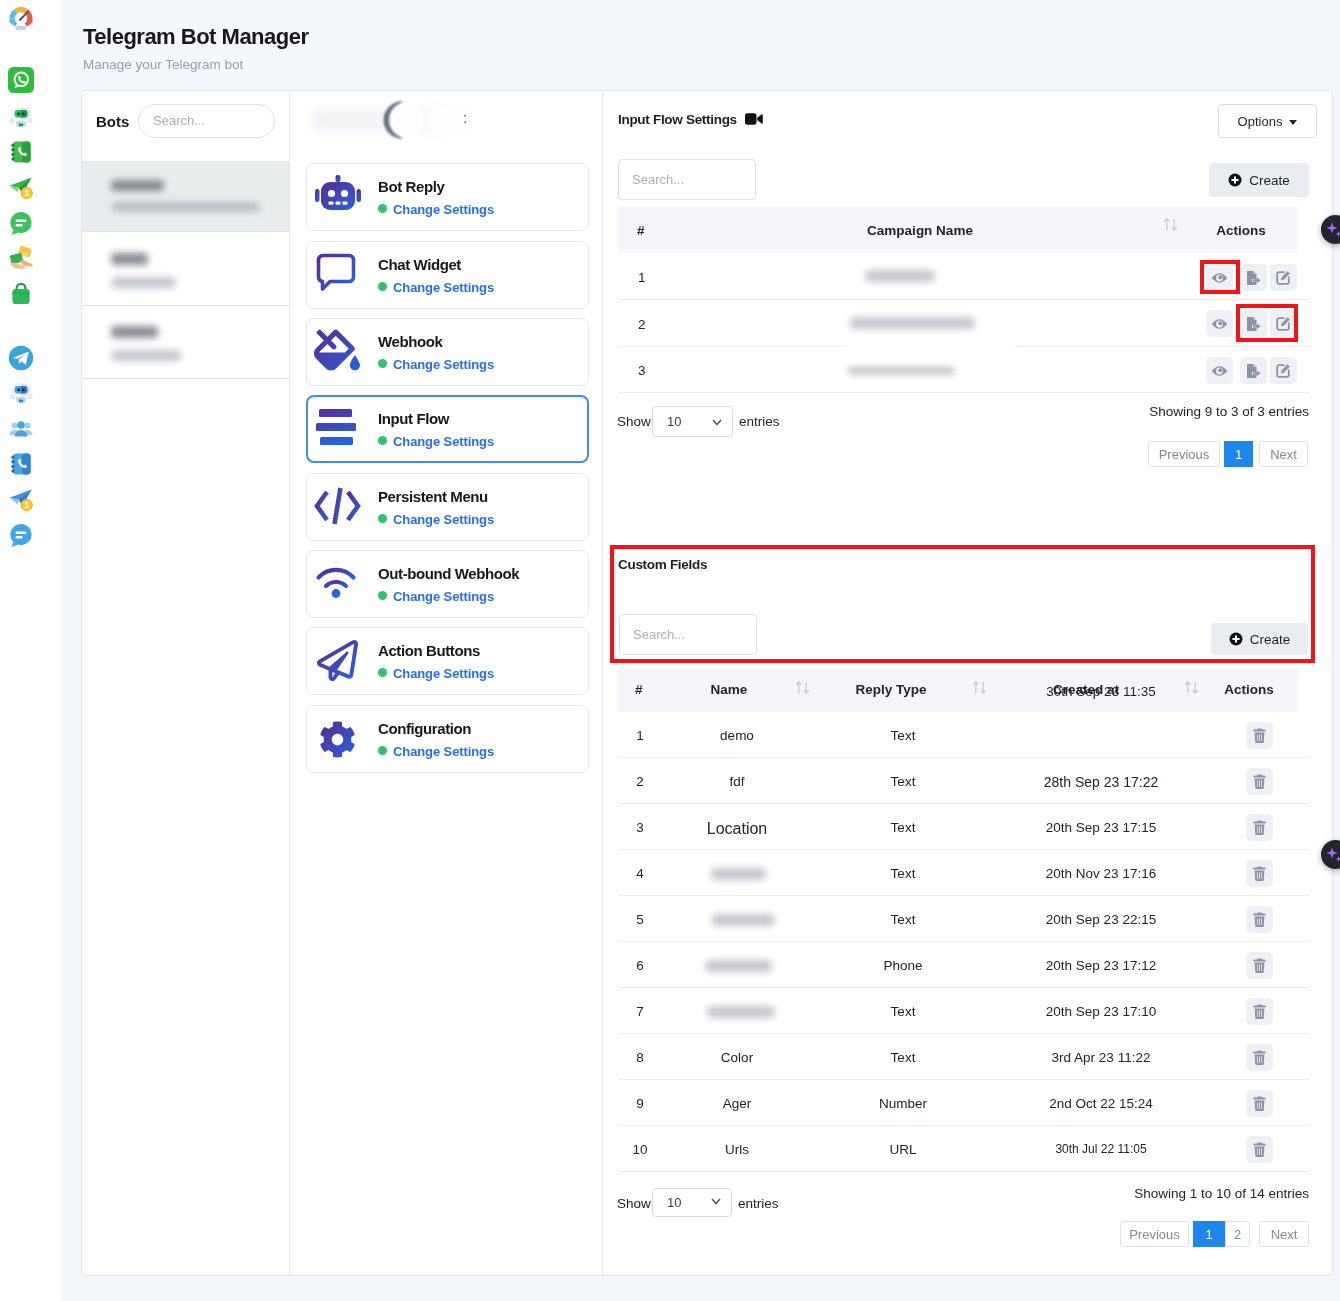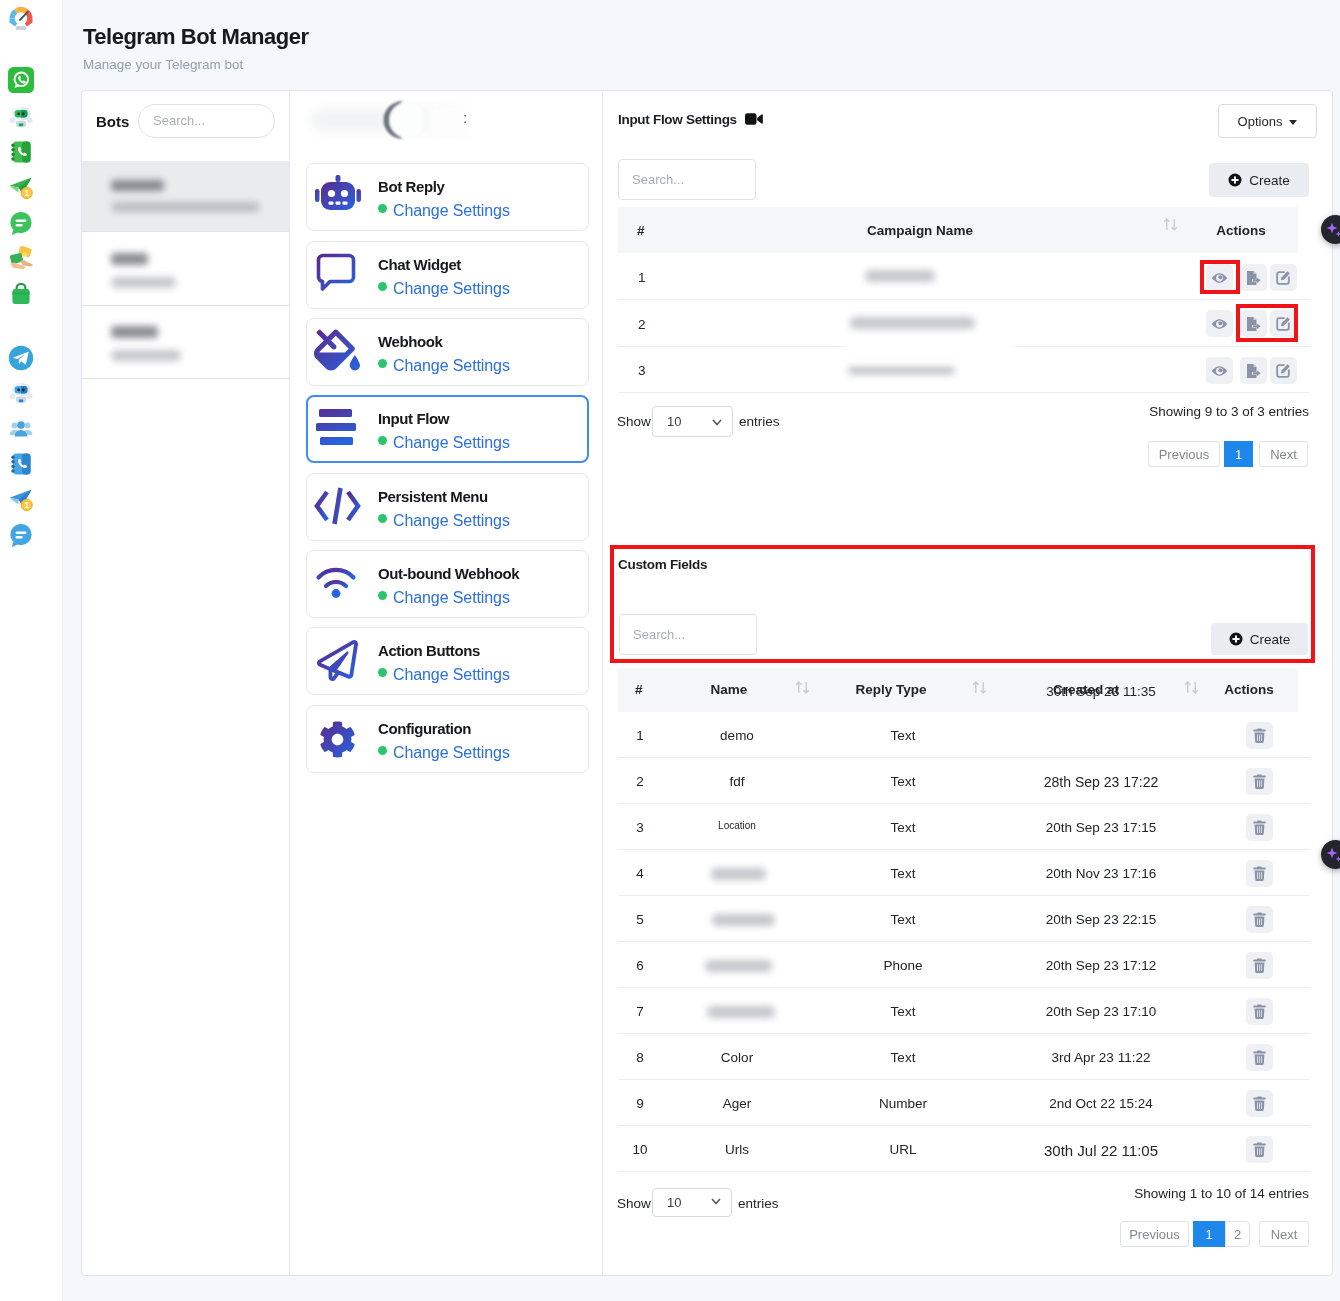--- a/index.html
+++ b/index.html
@@ -12,21 +12,21 @@
 .c{transform:translateX(-50%)}
 .r{transform:translateX(-100%)}
 .thead{position:absolute;left:618px;width:680px;background:#f4f6f9}
 .rowline{position:absolute;left:618px;width:692px;border-bottom:1px solid #ebedf3}
 .pg{position:absolute;border:1px solid #dee2e6;border-radius:3px;background:#fff;color:#82898f;font-size:13px;display:flex;align-items:center;justify-content:center}
 .pg.on{background:#1e87ec;border-color:#1e87ec;color:#fff;border-radius:0}
 .sel{position:absolute;border:1px solid #d4dae0;border-radius:4px;background:#fff;font-size:13px;color:#3a4046}
 .mcard{position:absolute;left:306px;width:283px;height:68px;border:1px solid #e5e8ec;border-radius:8px;background:#fff}
 .mtitle{position:absolute;left:378px;font-size:15px;letter-spacing:-0.4px;font-weight:700;color:#15181c;white-space:nowrap}
 .dot{position:absolute;left:378px;width:9px;height:9px;border-radius:50%;background:#2cc56d}
-.cs{position:absolute;left:393px;font-size:16px;letter-spacing:-0.1px;font-weight:400;color:#2a6fdb;white-space:nowrap}
+.cs{position:absolute;left:393px;font-size:13px;letter-spacing:-0.1px;font-weight:700;color:#2a6fdb;white-space:nowrap}
 .redbox{position:absolute;border:4px solid #f01418}
 .srch{position:absolute;border:1px solid #dde2e7;border-radius:4px;background:#fff;color:#a7afb7;font-size:13px;line-height:39px;padding-left:13px}
 .crt{position:absolute;background:#e9edf1;border-radius:4px;font-size:13.5px;color:#1c2024;display:flex;align-items:center;justify-content:center;gap:7px}
 .sideico{position:absolute;left:8px;width:26px;height:26px}
 </style></head>
 <body>
 
 <div class="ab" style="left:0;top:0;width:63px;height:1301px;background:#fff;border-right:1px solid #eef0f2"></div>
 <svg class="sideico" style="top:5px" viewBox="0 0 26 26">
  <path d="M1.5 13.5 A11.5 11.5 0 0 1 6.3 4.2 L13 13.5 Z" fill="#5cb9e8"></path>
@@ -460,21 +460,21 @@
       <path d="M1.6 4.4 h9.8 L10.8 13.4 a1.6 1.6 0 0 1 -1.6 1.5 H3.8 a1.6 1.6 0 0 1 -1.6 -1.5 Z" fill="#8b93a7"></path>
       <g stroke="#eef0f4" stroke-width="0.9" opacity="0.85">
         <path d="M4.5 6.3 V12.9"></path>
         <path d="M6.5 6.3 V12.9"></path>
         <path d="M8.5 6.3 V12.9"></path>
       </g>
     </svg>
   </div>
 <div class="rowline" style="top:804px;height:46px"></div>
 <div class="t c" style="left:640px;top:820px;font-size:13.5px">3</div>
-<div class="t c" style="left:737px;top:820px;font-size:10px">Location</div>
+<div class="t c" style="left:737px;top:820px;font-size:16px">Location</div>
 <div class="t c" style="left:903px;top:820px;font-size:13.5px">Text</div>
 <div class="t c" style="left:1101px;top:820px;font-size:13.5px">20th Sep 23 17:15</div>
 <div class="icobtn" style="left:1246px;top:814px">
     <svg width="13" height="15" viewBox="0 0 13 15">
       <path d="M4.6 0.4 h3.8 l.6 1.2 h2.9 a0.9 0.9 0 0 1 0 1.8 H1.1 a0.9 0.9 0 0 1 0 -1.8 H4 Z" fill="#8b93a7"></path>
       <path d="M1.6 4.4 h9.8 L10.8 13.4 a1.6 1.6 0 0 1 -1.6 1.5 H3.8 a1.6 1.6 0 0 1 -1.6 -1.5 Z" fill="#8b93a7"></path>
       <g stroke="#eef0f4" stroke-width="0.9" opacity="0.85">
         <path d="M4.5 6.3 V12.9"></path>
         <path d="M6.5 6.3 V12.9"></path>
         <path d="M8.5 6.3 V12.9"></path>
@@ -574,21 +574,21 @@
         <path d="M4.5 6.3 V12.9"></path>
         <path d="M6.5 6.3 V12.9"></path>
         <path d="M8.5 6.3 V12.9"></path>
       </g>
     </svg>
   </div>
 <div class="rowline" style="top:1126px;height:46px"></div>
 <div class="t c" style="left:640px;top:1142px;font-size:13.5px">10</div>
 <div class="t c" style="left:737px;top:1142px;font-size:13.5px">Urls</div>
 <div class="t c" style="left:903px;top:1142px;font-size:13.5px">URL</div>
-<div class="t c" style="left:1101px;top:1142px;font-size:15px">30th Jul 22 11:05</div>
+<div class="t c" style="left:1101px;top:1142px;font-size:12px">30th Jul 22 11:05</div>
 <div class="icobtn" style="left:1246px;top:1136px">
     <svg width="13" height="15" viewBox="0 0 13 15">
       <path d="M4.6 0.4 h3.8 l.6 1.2 h2.9 a0.9 0.9 0 0 1 0 1.8 H1.1 a0.9 0.9 0 0 1 0 -1.8 H4 Z" fill="#8b93a7"></path>
       <path d="M1.6 4.4 h9.8 L10.8 13.4 a1.6 1.6 0 0 1 -1.6 1.5 H3.8 a1.6 1.6 0 0 1 -1.6 -1.5 Z" fill="#8b93a7"></path>
       <g stroke="#eef0f4" stroke-width="0.9" opacity="0.85">
         <path d="M4.5 6.3 V12.9"></path>
         <path d="M6.5 6.3 V12.9"></path>
         <path d="M8.5 6.3 V12.9"></path>
       </g>
     </svg>

